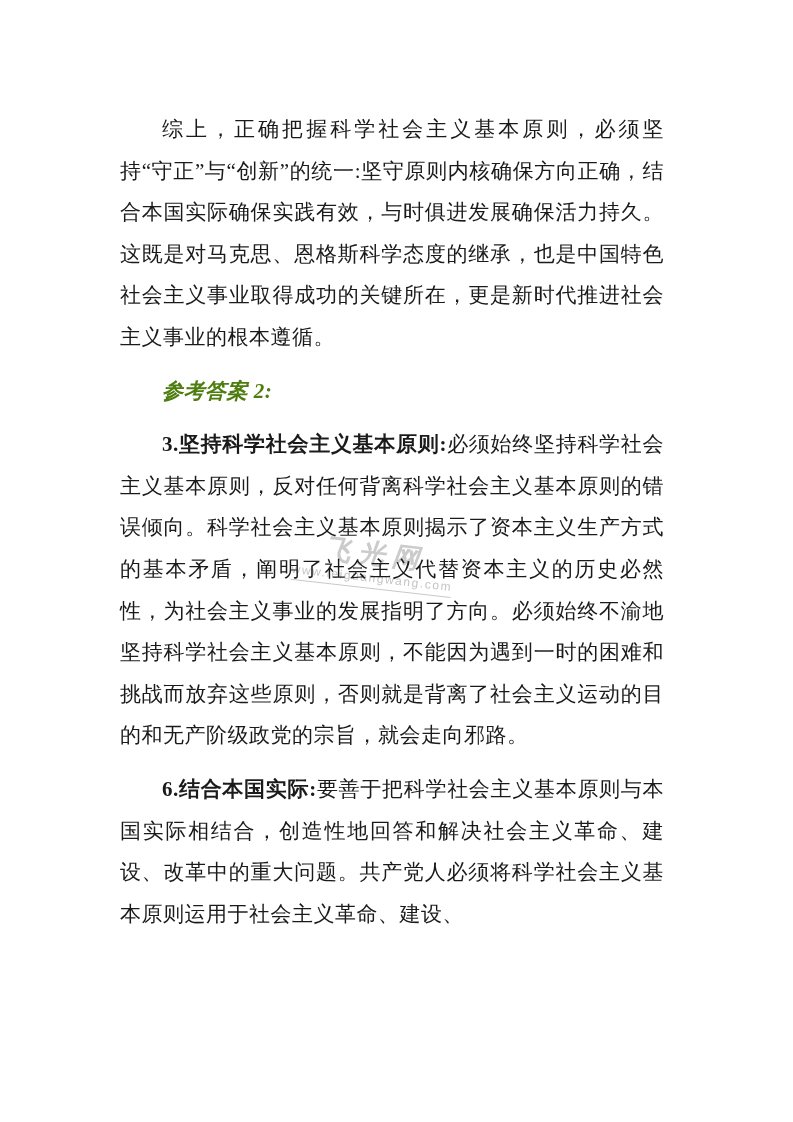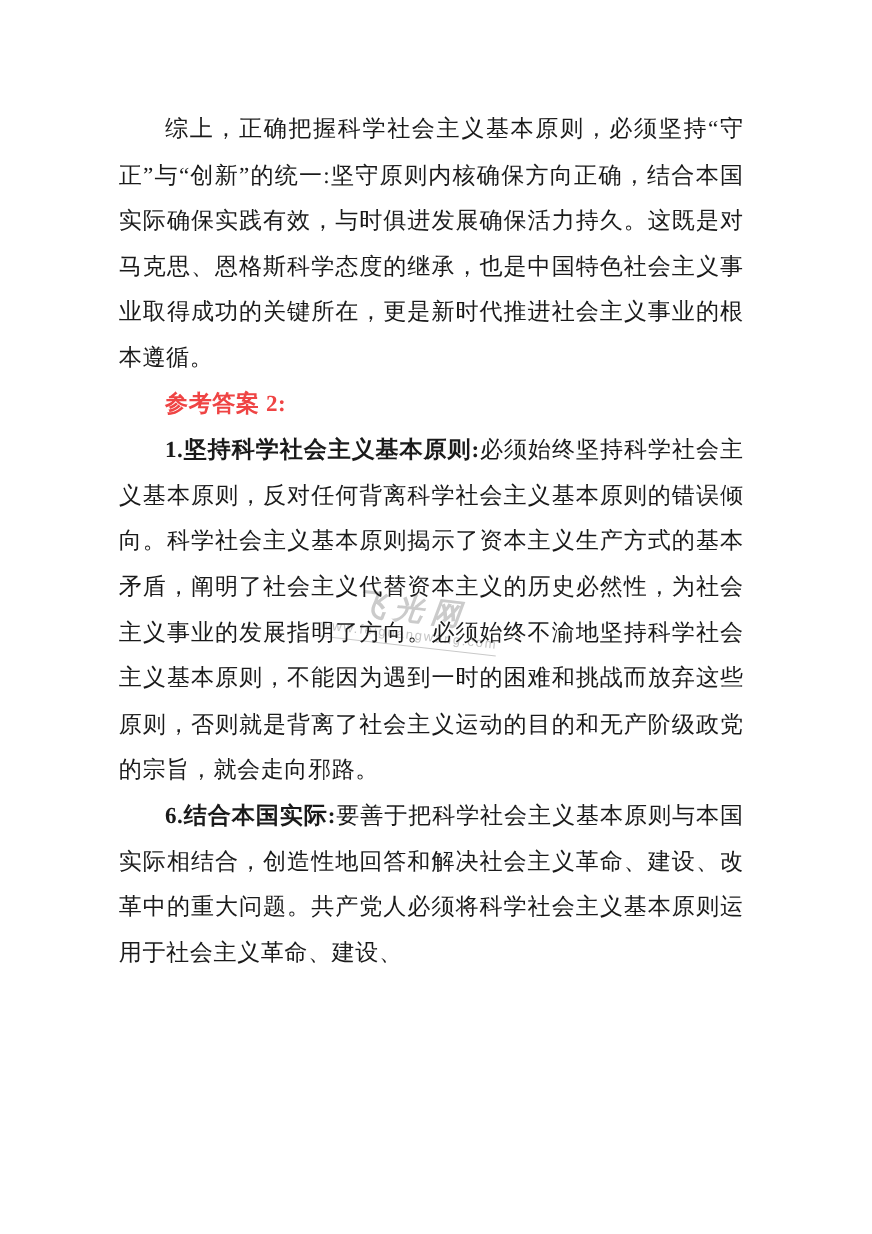--- a/index.html
+++ b/index.html
@@ -16,21 +16,21 @@
     font-family: "Liberation Serif", "DejaVu Serif", serif;
   }
   .content {
     position: absolute;
     left: 108px;
     top: 97px;
     width: 568px;
     z-index: 2;
   }
   .para {
-    margin: 0;
+    margin: 12px;
     font-size: 21px;
     line-height: 41.6px;
     color: #1a1a1a;
     text-align: justify;
     text-indent: 42px;
     letter-spacing: 0.5px;
     word-break: break-all;
   }
   .para .bold {
     font-weight: bold;
@@ -76,18 +76,18 @@
 
 <div class="page">
 
   <div class="watermark">
     <span class="wm-logo">飞光网</span>
     <span class="wm-url">www.feiguangwang.com</span>
   </div>
 
   <div class="content">
       <p class="para"><span>综上，正确把握科学社会主义基本原则，必须坚持“守正”与“创新”的统一:坚守原则内核确保方向正确，结合本国实际确保实践有效，与时俱进发展确保活力持久。这既是对马克思、恩格斯科学态度的继承，也是中国特色社会主义事业取得成功的关键所在，更是新时代推进社会主义事业的根本遵循。</span></p>
-      <p class="para heading"><span class="bold" style="color: #ef4444;">参考答案 2:</span></p>
-      <p class="para"><span class="bold">1.坚持科学社会主义基本原则:</span><span>必须始终坚持科学社会主义基本原则，反对任何背离科学社会主义基本原则的错误倾向。科学社会主义基本原则揭示了资本主义生产方式的基本矛盾，阐明了社会主义代替资本主义的历史必然性，为社会主义事业的发展指明了方向。必须始终不渝地坚持科学社会主义基本原则，不能因为遇到一时的困难和挑战而放弃这些原则，否则就是背离了社会主义运动的目的和无产阶级政党的宗旨，就会走向邪路。</span></p>
+      <p class="para heading"><span class="bold" style="color: #4d7c0f; font-style: italic;">参考答案 2:</span></p>
+      <p class="para"><span class="bold">3.坚持科学社会主义基本原则:</span><span>必须始终坚持科学社会主义基本原则，反对任何背离科学社会主义基本原则的错误倾向。科学社会主义基本原则揭示了资本主义生产方式的基本矛盾，阐明了社会主义代替资本主义的历史必然性，为社会主义事业的发展指明了方向。必须始终不渝地坚持科学社会主义基本原则，不能因为遇到一时的困难和挑战而放弃这些原则，否则就是背离了社会主义运动的目的和无产阶级政党的宗旨，就会走向邪路。</span></p>
       <p class="para"><span class="bold">6.结合本国实际:</span><span>要善于把科学社会主义基本原则与本国实际相结合，创造性地回答和解决社会主义革命、建设、改革中的重大问题。共产党人必须将科学社会主义基本原则运用于社会主义革命、建设、</span></p>
     </div>
 
 </div>
 
 </body></html>

